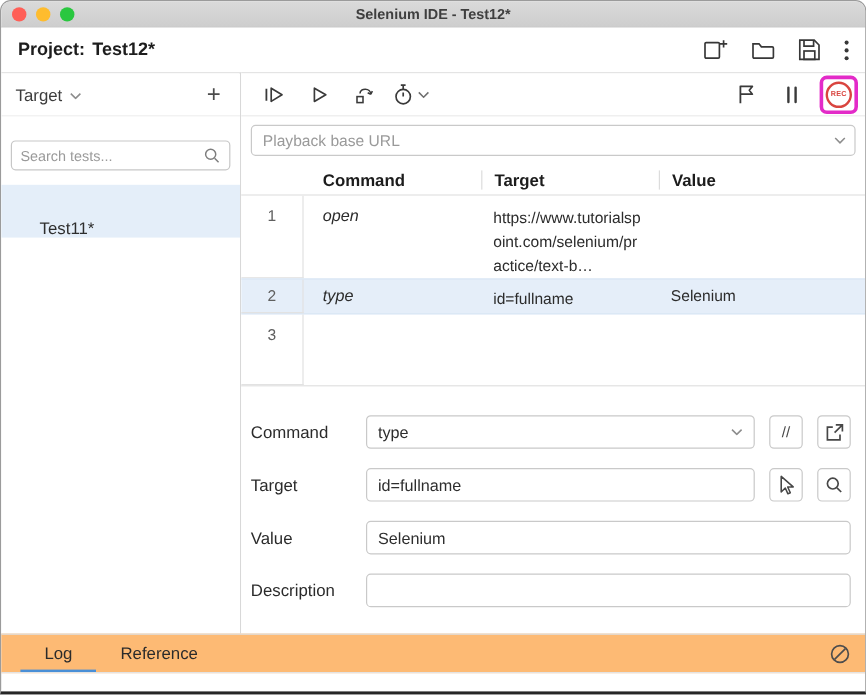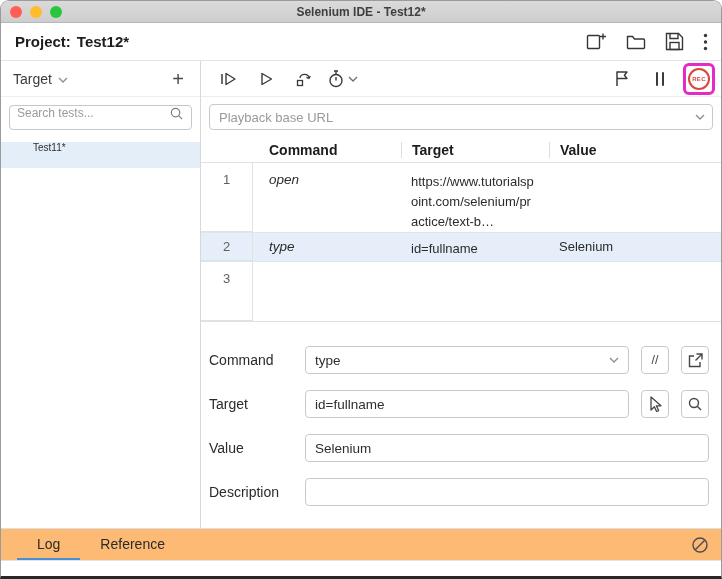--- a/index.html
+++ b/index.html
@@ -29,25 +29,25 @@
   
   .sidebar {
     position:absolute; top:59px; left:0; width:200px; bottom:48px;
     border-top:1px solid #e4e4e4; border-right:1px solid #d8d8d8; background:#fff;
     display:flex; flex-direction:column;
   }
   .sidebar-header { height:36px; display:flex; align-items:center; padding:0 12px; border-bottom:1px solid #efefef; }
   .tests-label { font-size:14px; color:#3c3c3c; display:flex; align-items:center; gap:6px; }
   .tests-label .caret { color:#8d8d8d; margin-top:2px; }
   .add-btn { margin-left:auto; font-size:20px; color:#4c4c4c; line-height:1; padding:0 4px; cursor:pointer; }
-  .search-box { margin:8px 8px 0 8px; height:25px; border:1px solid #c7c7c7; border-radius:4px; display:flex; align-items:flex-start; padding:0 7px; background:#fff; }
+  .search-box { margin:20px 8px 0 8px; height:25px; border:1px solid #c7c7c7; border-radius:4px; display:flex; align-items:center; padding:0 7px; background:#fff; }
   .search-box input { border:none; outline:none; flex:1; font-size:12px; color:#333; font-family:inherit; min-width:0; }
   .search-box input::placeholder { color:#9a9a9a; }
   .search-box .sicon { color:#7d7d7d; flex:0 0 auto; }
-  .test-item { margin-top:12px; height:26px; display:flex; align-items:flex-start; padding-left:32px; font-size:10px; color:#2e2e2e; background:#e4eef9; cursor:pointer; }
+  .test-item { margin-top:12px; height:44px; display:flex; align-items:flex-end; padding-left:32px; font-size:14px; color:#2e2e2e; background:#e4eef9; cursor:pointer; }
   .main {
     position:absolute; top:59px; left:200px; right:0; bottom:48px;
     border-top:1px solid #e4e4e4; display:flex; flex-direction:column; background:#fff;
   }
   
   .toolbar { height:36px; display:flex; align-items:center; padding:0 6px 0 8px; border-bottom:1px solid #ececec; }
   .tool-btn { min-width:30px; height:28px; display:flex; align-items:center; justify-content:center; color:#3a3a3a; margin:0 4px; cursor:pointer; }
   .tool-btn .caret { color:#6f6f6f; margin-left:3px; }
   .toolbar .spacer { flex:1; }
   .rec-wrap { border:3px solid #e32bc8; border-radius:6px; padding:2px; margin-left:4px; display:flex; }

